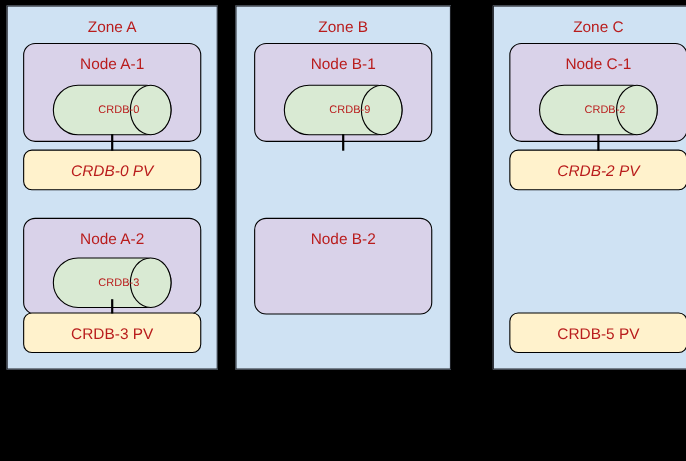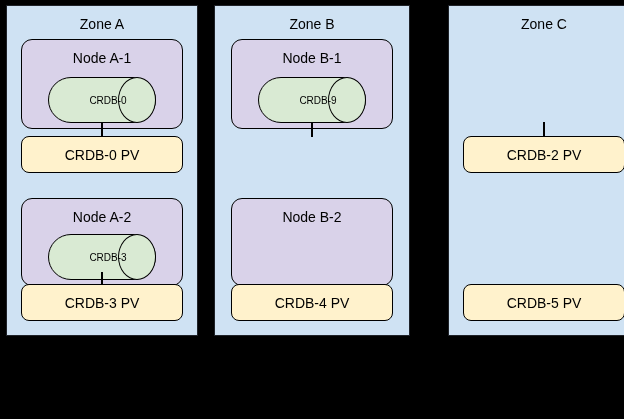--- a/index.html
+++ b/index.html
@@ -7,21 +7,21 @@
     padding: 0;
     background: #000000;
   }
   .canvas {
     position: relative;
     width: 624px;
     height: 419px;
     background: #000000;
     overflow: hidden;
     font-family: "Liberation Sans", sans-serif;
-    color: #000000;
+    color: #b91c1c;
   }
   .zone {
     position: absolute;
     top: 5px;
     height: 331px;
     background: #cfe2f3;
     border: 1.5px solid #1f2228;
     box-sizing: border-box;
   }
   .zone-a { left: 6px;   width: 192px; }
@@ -116,21 +116,21 @@
     height: 37px;
     background: #fff2cc;
     border: 1px solid #000000;
     border-radius: 8px;
     box-sizing: border-box;
     display: flex;
     align-items: center;
     justify-content: center;
     font-size: 14px;
   }
-  .pv-row1 { top: 130px; }
+  .pv-row1 { top: 130px; font-style: italic; }
   .pv-row2 { top: 278px; }
 </style>
 </head>
 <body>
 
 <div class="canvas">
 
   <div class="zone zone-a">
     <div class="zone-label">Zone A</div>
 
@@ -167,28 +167,32 @@
       <div class="cylinder">
         <div class="cylinder-cap"></div>
         <div class="cylinder-label">CRDB-9</div>
       </div>
     </div>
     <div class="connector connector-row1"></div>
 
     <div class="node node-row2">
       <div class="node-label">Node B-2</div>
     </div>
-    <div class="pv pv-row2">
-      <span>CRDB-4 PV</span>
-    </div>
   </div>
 
   <div class="zone zone-c">
     <div class="zone-label">Zone C</div>
 
+    <div class="node node-row1">
+      <div class="node-label">Node C-1</div>
+      <div class="cylinder">
+        <div class="cylinder-cap"></div>
+        <div class="cylinder-label">CRDB-2</div>
+      </div>
+    </div>
     <div class="connector connector-row1"></div>
     <div class="pv pv-row1">
       <span>CRDB-2 PV</span>
     </div>
 
     <div class="pv pv-row2">
       <span>CRDB-5 PV</span>
     </div>
   </div>
 

